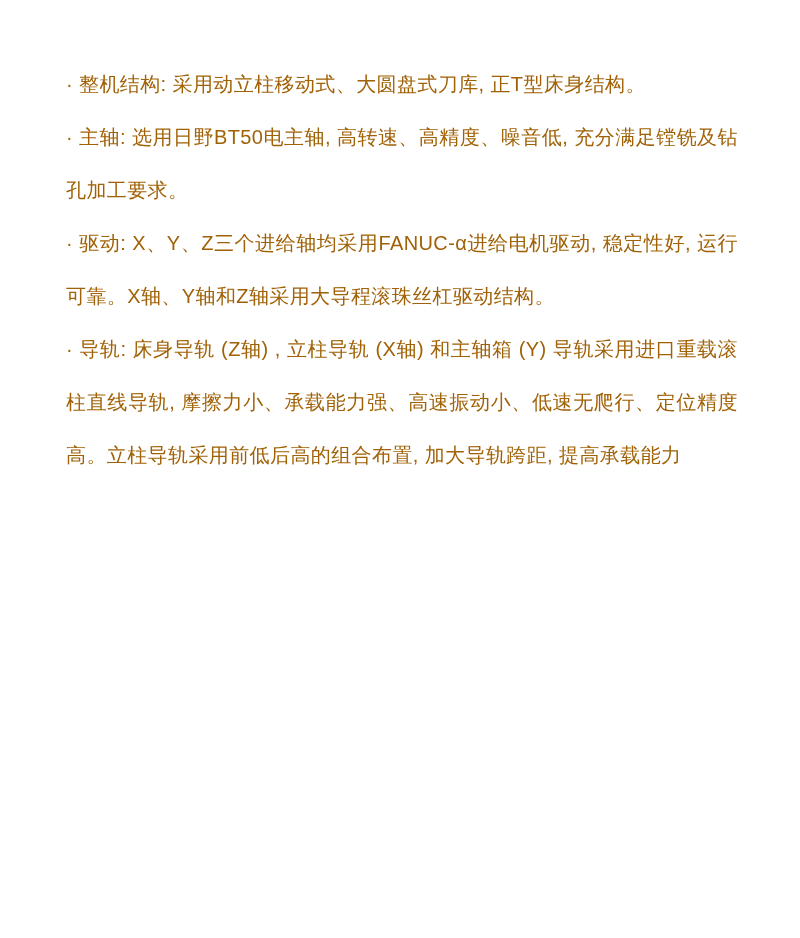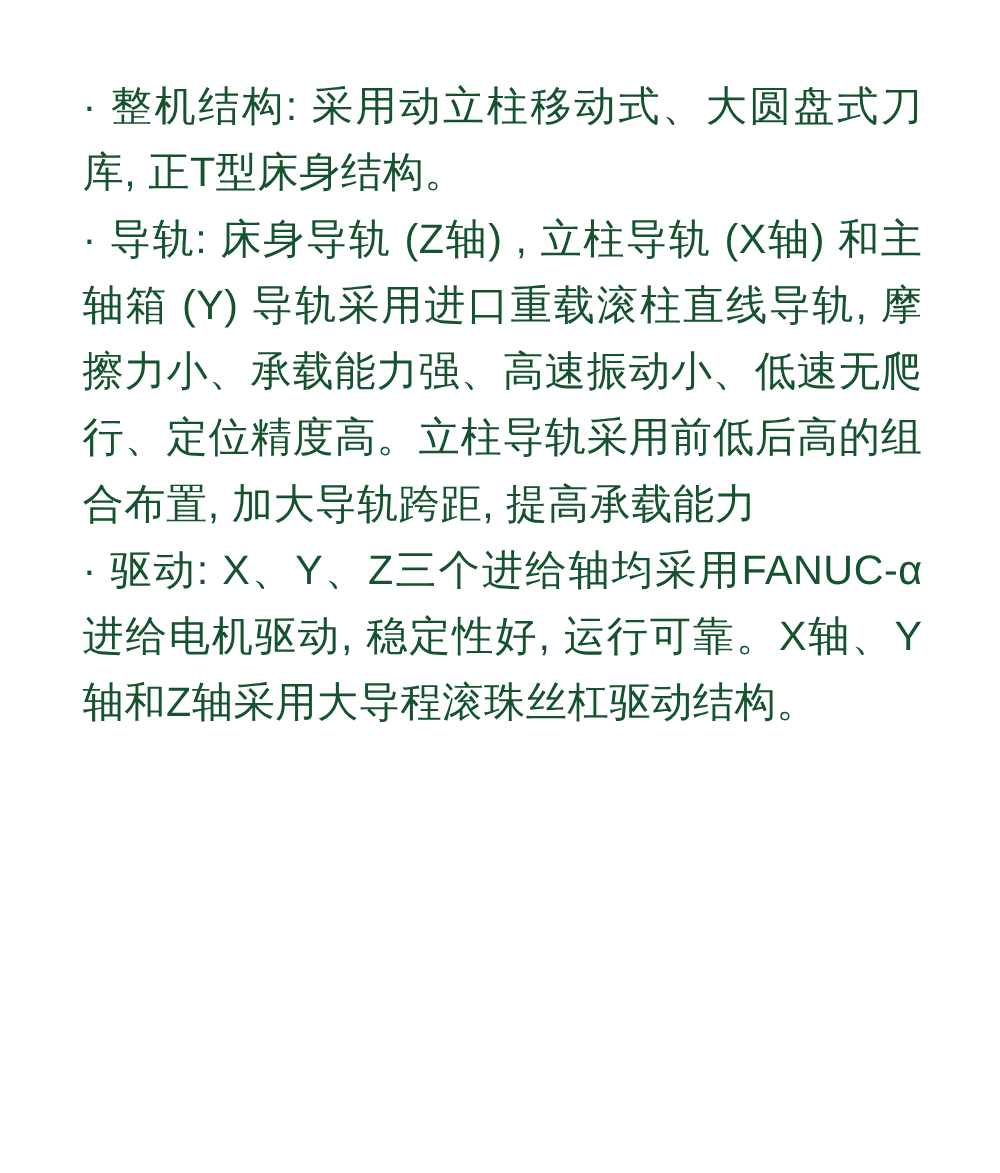--- a/index.html
+++ b/index.html
@@ -20,41 +20,44 @@
     height: 938px;
     padding: 58px 62px 0 66px;
   }
   .spec-list {
     list-style: none;
     margin: 0;
     padding: 0;
   }
   .spec-item {
     display: block;
-    font-size: 33px;
+    font-size: 20px;
     line-height: 53px;
     letter-spacing: 0.4px;
-    color: #14532d;
+    color: #a16207;
     font-weight: 400;
     text-align: justify;
     text-justify: inter-ideograph;
     margin: 0 0 0 0;
   }
   .spec-item .txt {
     display: inline;
   }
 </style>
 </head>
 <body>
 
 <div class="page">
   <ul class="spec-list">
     <li class="spec-item">
       <span class="txt">· 整机结构: 采用动立柱移动式、大圆盘式刀库, 正T型床身结构。</span>
     </li>
     <li class="spec-item">
-      <span class="txt">· 导轨: 床身导轨 (Z轴) , 立柱导轨 (X轴) 和主轴箱 (Y) 导轨采用进口重载滚柱直线导轨, 摩擦力小、承载能力强、高速振动小、低速无爬行、定位精度高。立柱导轨采用前低后高的组合布置, 加大导轨跨距, 提高承载能力</span>
+      <span class="txt">· 主轴: 选用日野BT50电主轴, 高转速、高精度、噪音低, 充分满足镗铣及钻孔加工要求。</span>
     </li>
     <li class="spec-item">
       <span class="txt">· 驱动: X、Y、Z三个进给轴均采用FANUC-α进给电机驱动, 稳定性好, 运行可靠。X轴、Y轴和Z轴采用大导程滚珠丝杠驱动结构。</span>
+    </li>
+    <li class="spec-item">
+      <span class="txt">· 导轨: 床身导轨 (Z轴) , 立柱导轨 (X轴) 和主轴箱 (Y) 导轨采用进口重载滚柱直线导轨, 摩擦力小、承载能力强、高速振动小、低速无爬行、定位精度高。立柱导轨采用前低后高的组合布置, 加大导轨跨距, 提高承载能力</span>
     </li>
   </ul>
 </div>
 
 </body></html>

